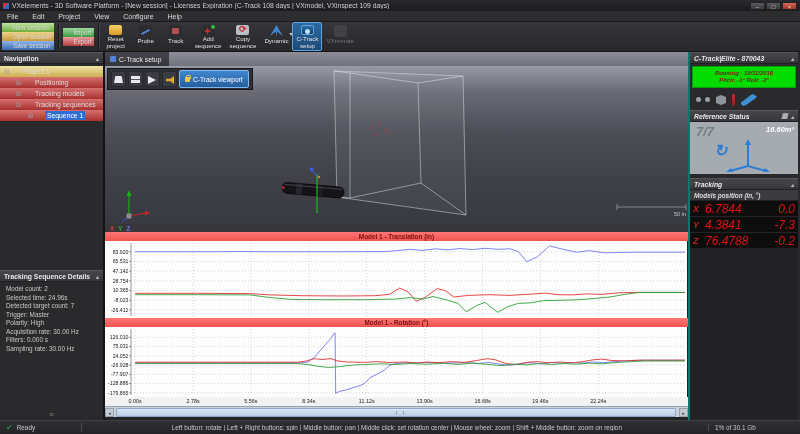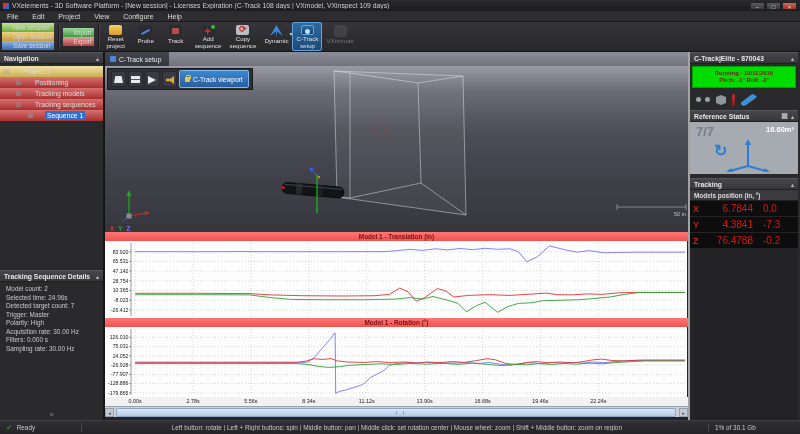--- a/index.html
+++ b/index.html
@@ -131,22 +131,22 @@
   .h-scroll { position:relative; height:11px; background:#cdd2da; border-top:1px solid #9aa2ae; }
   .hs-arrow { position:absolute; top:1px; width:9px; height:9px; background:#c4cad3; border:1px solid #98a1ad;
     color:#445; font-size:5px; line-height:8px; text-align:center; }
   .hs-left { left:0; } .hs-right { right:0; }
   .hs-thumb { position:absolute; left:11px; top:1px; width:560px; height:9px;
     background:linear-gradient(#dbe6f5,#b7cbe7); border:1px solid #8fa6c6; border-radius:1px; }
   .hs-thumb::after { content:""; position:absolute; left:50%; top:2px; width:6px; height:4px;
     border-left:1px solid #8fa6c6; border-right:1px solid #8fa6c6; }
   .chart-fill { flex:1; background:#232326; }
   
-  .right-panel { width:110px; background:#2a2a2d; border-left:2px solid #a3a3a3;
-    display:flex; flex-direction:column; }
+  .right-panel { width:110px; background:#2a2a2d; border-left:2px solid #0f766e;
+    display:flex; flex-direction:column;font-style:italic; }
   .green-box { margin:2px; height:22px; background:#00dc00; border:1px solid #00a000;
     display:flex; flex-direction:column; align-items:center; justify-content:center;
     color:#7a2020; font-size:5.9px; font-weight:bold; line-height:7.5px; }
   .rp-icons { height:20px; display:flex; align-items:center; gap:6px; padding-left:6px; }
   .rpi { position:relative; }
   .rpi-sensors { width:14px; height:10px; }
   .rpi-sensors::before, .rpi-sensors::after { content:""; position:absolute; top:2px; width:5px; height:5px;
     border-radius:50%; background:#9aa0a8; }
   .rpi-sensors::before { left:0; } .rpi-sensors::after { right:0; }
   .rpi-targets { width:10px; height:10px; background:#8f959d;
@@ -158,22 +158,22 @@
   .ref-count { position:absolute; left:6px; top:2px; font-size:13px; font-weight:bold; color:#767e88; }
   .ref-volume { position:absolute; right:4px; top:3px; font-size:7.5px; font-weight:bold; color:#fff; }
   .ref-axes { position:absolute; left:24px; top:12px; }
   .rp-gap { height:4px; }
   .subheader { height:11px; background:#3a3a3f; border-bottom:1px solid #202023;
     display:flex; align-items:center; padding:0 4px; font-size:6.4px; font-weight:bold; color:#dcdcdc; }
   .trk-rows { background:#0d0d0e; }
   .trk-row { height:16px; display:grid; grid-template-columns:12px 1fr 32px; align-items:center;
     border-bottom:1px solid #242427; padding:0 3px; }
   .trk-axis { color:#c02020; font-size:9px; font-weight:bold; }
-  .trk-pos  { color:#e01212; font-size:10px; text-align:right; padding-right:10px; }
-  .trk-rot  { color:#e01212; font-size:10px; }
+  .trk-pos  { color:#e01212; font-size:12px; text-align:left; padding-right:10px; }
+  .trk-rot  { color:#e01212; font-size:12px; text-align:right; }
   .rp-fill { flex:1; background:#232326; }
   
   .statusbar { position:absolute; left:0; top:420px; width:800px; height:14px;
     background:linear-gradient(#303034,#242427); border-top:1px solid #3e3e44;
     display:flex; align-items:center; font-size:6.4px; color:#c8c8c8; }
   .sb-check { color:#35c048; font-size:8px; margin:0 4px 0 6px; }
   .sb-ready { width:60px; }
   .sb-sep { width:1px; height:9px; background:#4a4a50; margin:0 4px; }
   .sb-hint { flex:1; text-align:center; white-space:nowrap; overflow:hidden; }
   .sb-mem { width:92px; border-left:1px solid #4a4a50; padding-left:6px; }

